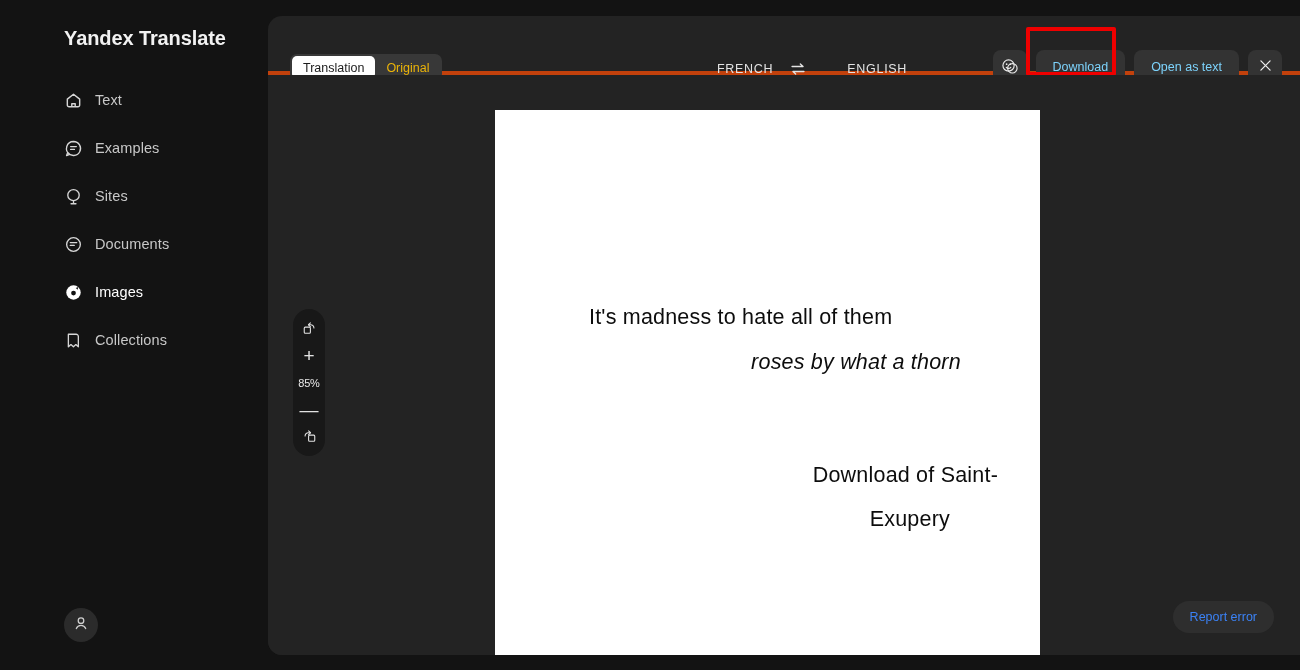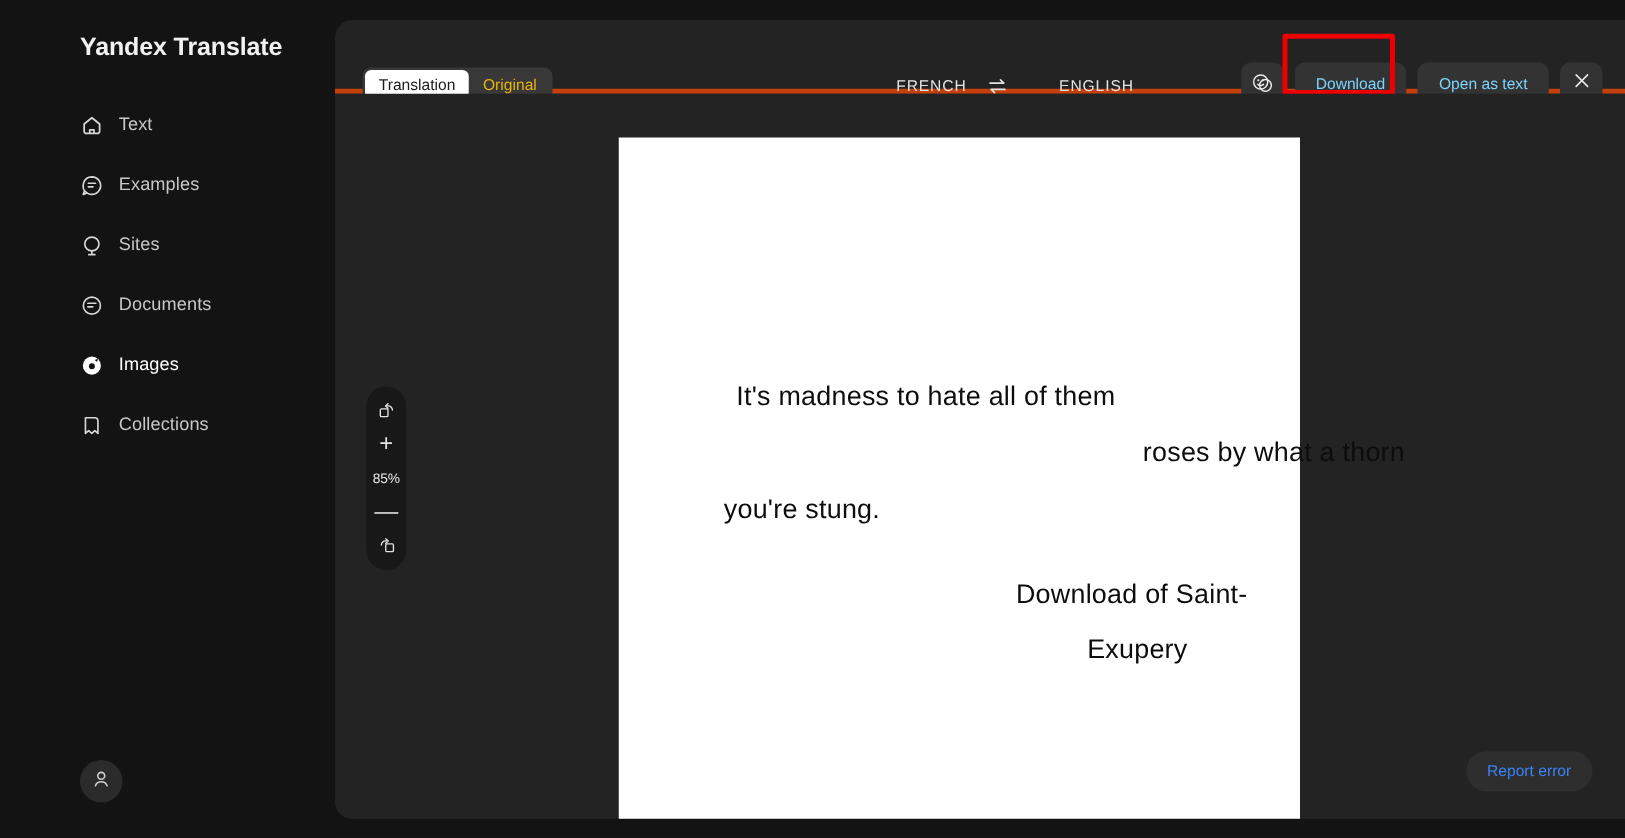--- a/index.html
+++ b/index.html
@@ -270,21 +270,21 @@
   }
   .doc-line {
     font-family: "Liberation Sans", sans-serif;
     font-size: 21.5px;
     color: #0d0d0d;
     line-height: 45px;
     letter-spacing: 0.2px;
     white-space: nowrap;
   }
   .doc-line.l1 { text-align: left; padding-left: 13px; }
-  .doc-line.l2 { text-align: right; padding-left: 12px; }
+  .doc-line.l2 { text-align: center; padding-left: 12px; font-style: italic; }
   .doc-line.l3 { text-align: left; padding-left: 3px; }
 
   #doc-attribution {
     position: absolute;
     left: 0;
     top: 343px;
     width: 545px;
     padding-right: 42px;
     text-align: right;
   }
@@ -465,21 +465,20 @@
             <rect x="8.8" y="8.2" width="8.2" height="8.2" rx="1.3"></rect>
           </svg>
         </div>
       </div>
 
       <div id="document-page">
 
         <div id="doc-body">
           <div class="doc-line l1">It's madness to hate all of them</div>
           <div class="doc-line l2">roses by what a thorn</div>
-          <div class="doc-line l3">you're stung.</div>
         </div>
 
         <div id="doc-attribution">
           <div class="attrib-line a1">Download of Saint-</div>
           <div class="attrib-line a2">Exupery</div>
         </div>
 
       </div>
 
       <div id="report-error-button">Report error</div>

